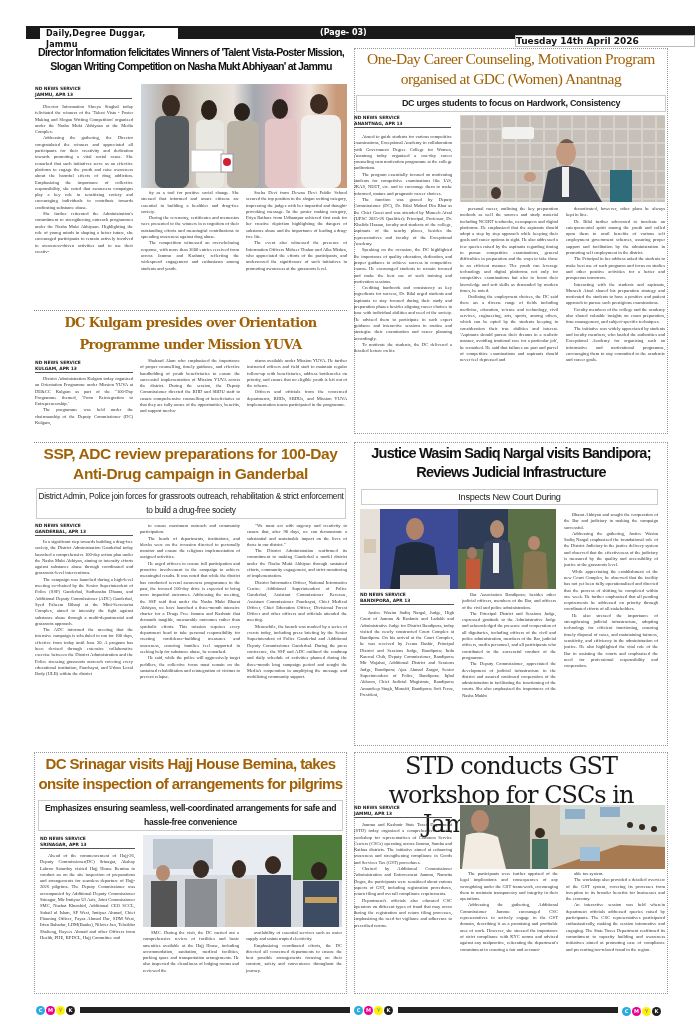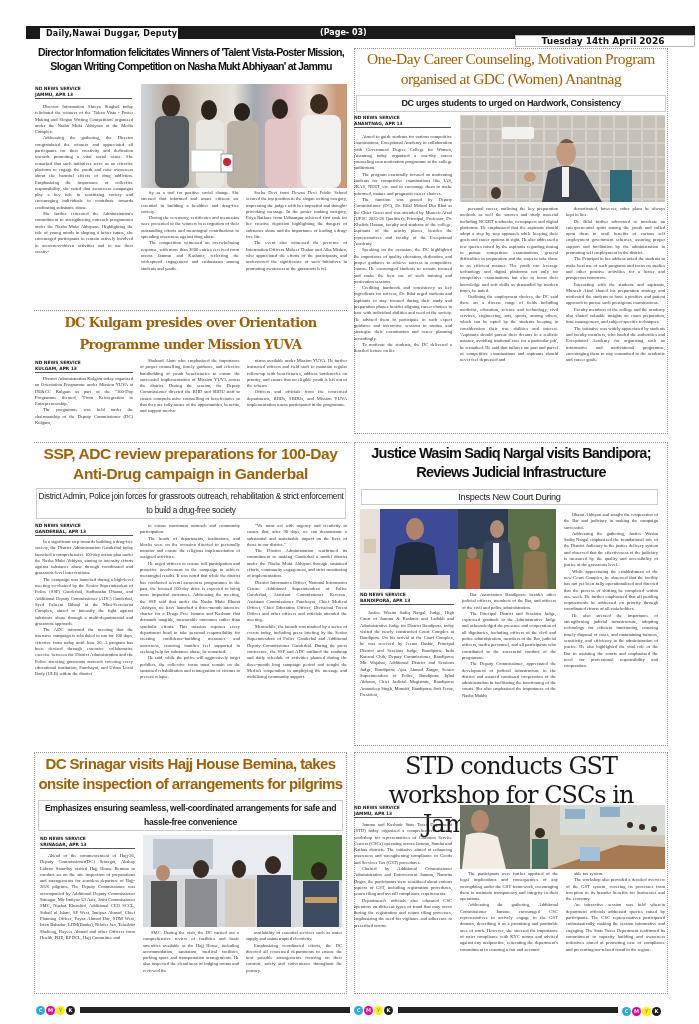--- a/index.html
+++ b/index.html
@@ -2,37 +2,37 @@
 <html><head>
 <meta charset="utf-8">
 <style>
 *{box-sizing:border-box;margin:0;padding:0}
 html,body{width:699px;height:1024px;background:#fff;overflow:hidden}
 body{position:relative;font-family:"Liberation Serif",serif;color:#222}
 .abs{position:absolute}
 .topbar{left:26px;top:26px;width:669px;height:13px;background:#1a1a1a}
 .masthead-left{left:40px;top:28px;width:138px;height:11px;background:#fff;font:bold 8px "DejaVu Sans",sans-serif;color:#111;line-height:11px;padding-left:6px;letter-spacing:.2px}
 .pageno{left:320px;top:27px;font:bold 8px "DejaVu Sans",sans-serif;color:#fff;line-height:11px}
-.masthead-right{left:515px;top:35px;width:180px;height:12px;background:#fff;border:1px solid #bbb;font:bold 9px "DejaVu Sans",sans-serif;color:#111;text-align:center;padding-right:4px;line-height:11px}
+.masthead-right{left:515px;top:35px;width:180px;height:12px;background:#fff;border:1px solid #bbb;font:bold 9px "DejaVu Sans",sans-serif;color:#111;text-align:left;padding-right:4px;line-height:11px}
 .box{border:1px dotted #999}
 .hl{font-family:"Liberation Sans",sans-serif;font-weight:bold;color:#111;text-align:center;letter-spacing:-.6px;transform-origin:center}
 .hl-serif{font-family:"DejaVu Serif",serif;color:#a16207;text-align:center;letter-spacing:-.6px}
 .sub{font-family:"Liberation Sans",sans-serif;font-weight:bold;color:#222;text-align:center;border:1px solid #ccc;letter-spacing:-.3px}
 .by{font:bold 4.4px "DejaVu Sans",sans-serif;color:#222;line-height:5.5px;border-bottom:1px solid #555;padding-bottom:1px}
 .txt{font:4.6px/6.3px "Liberation Serif",serif;color:#333;text-align:justify;overflow:hidden;hyphens:auto}
 .txt p{text-indent:8px}
 .photo{overflow:hidden}
 .reg{display:inline-block;width:9px;height:9px;border-radius:50%;margin-right:1px;font:bold 5px "DejaVu Sans",sans-serif;color:#fff;text-align:center;line-height:9px;vertical-align:middle}
 .regbar{height:6px;background:#222;display:inline-block;vertical-align:middle}
 </style>
 </head>
 <body>
 
 <div class="abs topbar"></div>
-<div class="abs masthead-left">Daily,Nawai Duggar, Deputy</div>
+<div class="abs masthead-left">Daily,Degree Duggar, Jammu</div>
 <div class="abs pageno">(Page- 03)</div>
 <div class="abs masthead-right">Tuesday 14th April 2026</div>
 
 <div class="abs box" style="left:34px;top:44px;width:313px;height:258px;border:none"></div>
 <div class="abs hl" style="left:32px;top:45px;width:318px;font-size:10.6px;line-height:14px;font-family:'Liberation Sans',sans-serif;letter-spacing:-.7px">Director Information felicitates Winners of 'Talent Vista-Poster Mission, Slogan Writing Competition on Nasha Mukt Abhiyaan' at Jammu</div>
 <div class="abs by" style="left:35px;top:86px;width:97px">
   <div>ND NEWS SERVICE</div>
   <div>JAMMU, APR 13</div>
 </div>
 <div class="abs photo" style="left:141px;top:84px;width:206px;height:104px;background:linear-gradient(90deg,#cfd6dc 0%,#b6a79c 15%,#d8d3c8 30%,#e8e2dc 45%,#a3a9b0 55%,#d9b8bd 70%,#efe4da 82%,#c89a7a 95%)">
@@ -62,21 +62,21 @@
   <p>During the ceremony, certificates and mementos were presented to the winners in recognition of their outstanding efforts and meaningful contributions to spreading awareness against drug abuse.</p>
   <p>The competition witnessed an overwhelming response, with more than 3600 entries received from across Jammu and Kashmir, reflecting the widespread engagement and enthusiasm among students and youth.</p>
 </div>
 <div class="abs txt" style="left:246px;top:190px;width:101px;height:108px">
   <p>Sneha Devi from Dewan Devi Public School secured the top position in the slogan writing category, impressing the judges with her impactful and thought-provoking message. In the poster making category, Priya Rathore from Udhampur achieved first rank for her creative depiction highlighting the dangers of substance abuse and the importance of leading a drug-free life.</p>
   <p>The event also witnessed the presence of Information Officers Maheer Thakur and Alka Mishra, who appreciated the efforts of the participants, and underscored the significance of such initiatives in promoting awareness at the grassroots level.</p>
 </div>
 
 <div class="abs box" style="left:354px;top:48px;width:314px;height:386px"></div>
 <div class="abs hl-serif" style="left:356px;top:49px;width:310px;font-size:15.5px;line-height:20px;font-family:'Liberation Serif',serif;font-weight:normal;letter-spacing:-.5px">One-Day Career Counseling, Motivation Program organised at GDC (Women) Anantnag</div>
-<div class="abs sub" style="left:356px;top:95px;width:310px;height:17px;font-size:9px;line-height:15px">DC urges students to urged on Hardwork, Consistency</div>
+<div class="abs sub" style="left:356px;top:95px;width:310px;height:17px;font-size:9px;line-height:15px">DC urges students to focus on Hardwork, Consistency</div>
 <div class="abs by" style="left:354px;top:115px;width:97px">
   <div>ND NEWS SERVICE</div>
   <div>ANANTNAG, APR 13</div>
 </div>
 <div class="abs photo" style="left:460px;top:115px;width:205px;height:87px;background:#cfc9c3">
   <svg width="205" height="87">
     <defs>
         <pattern id="tile" width="14" height="14" patternUnits="userSpaceOnUse">
           <rect width="14" height="14" fill="#d6d1cb"></rect>
           <rect x="1" y="1" width="12" height="12" fill="#c6c0b9"></rect>

